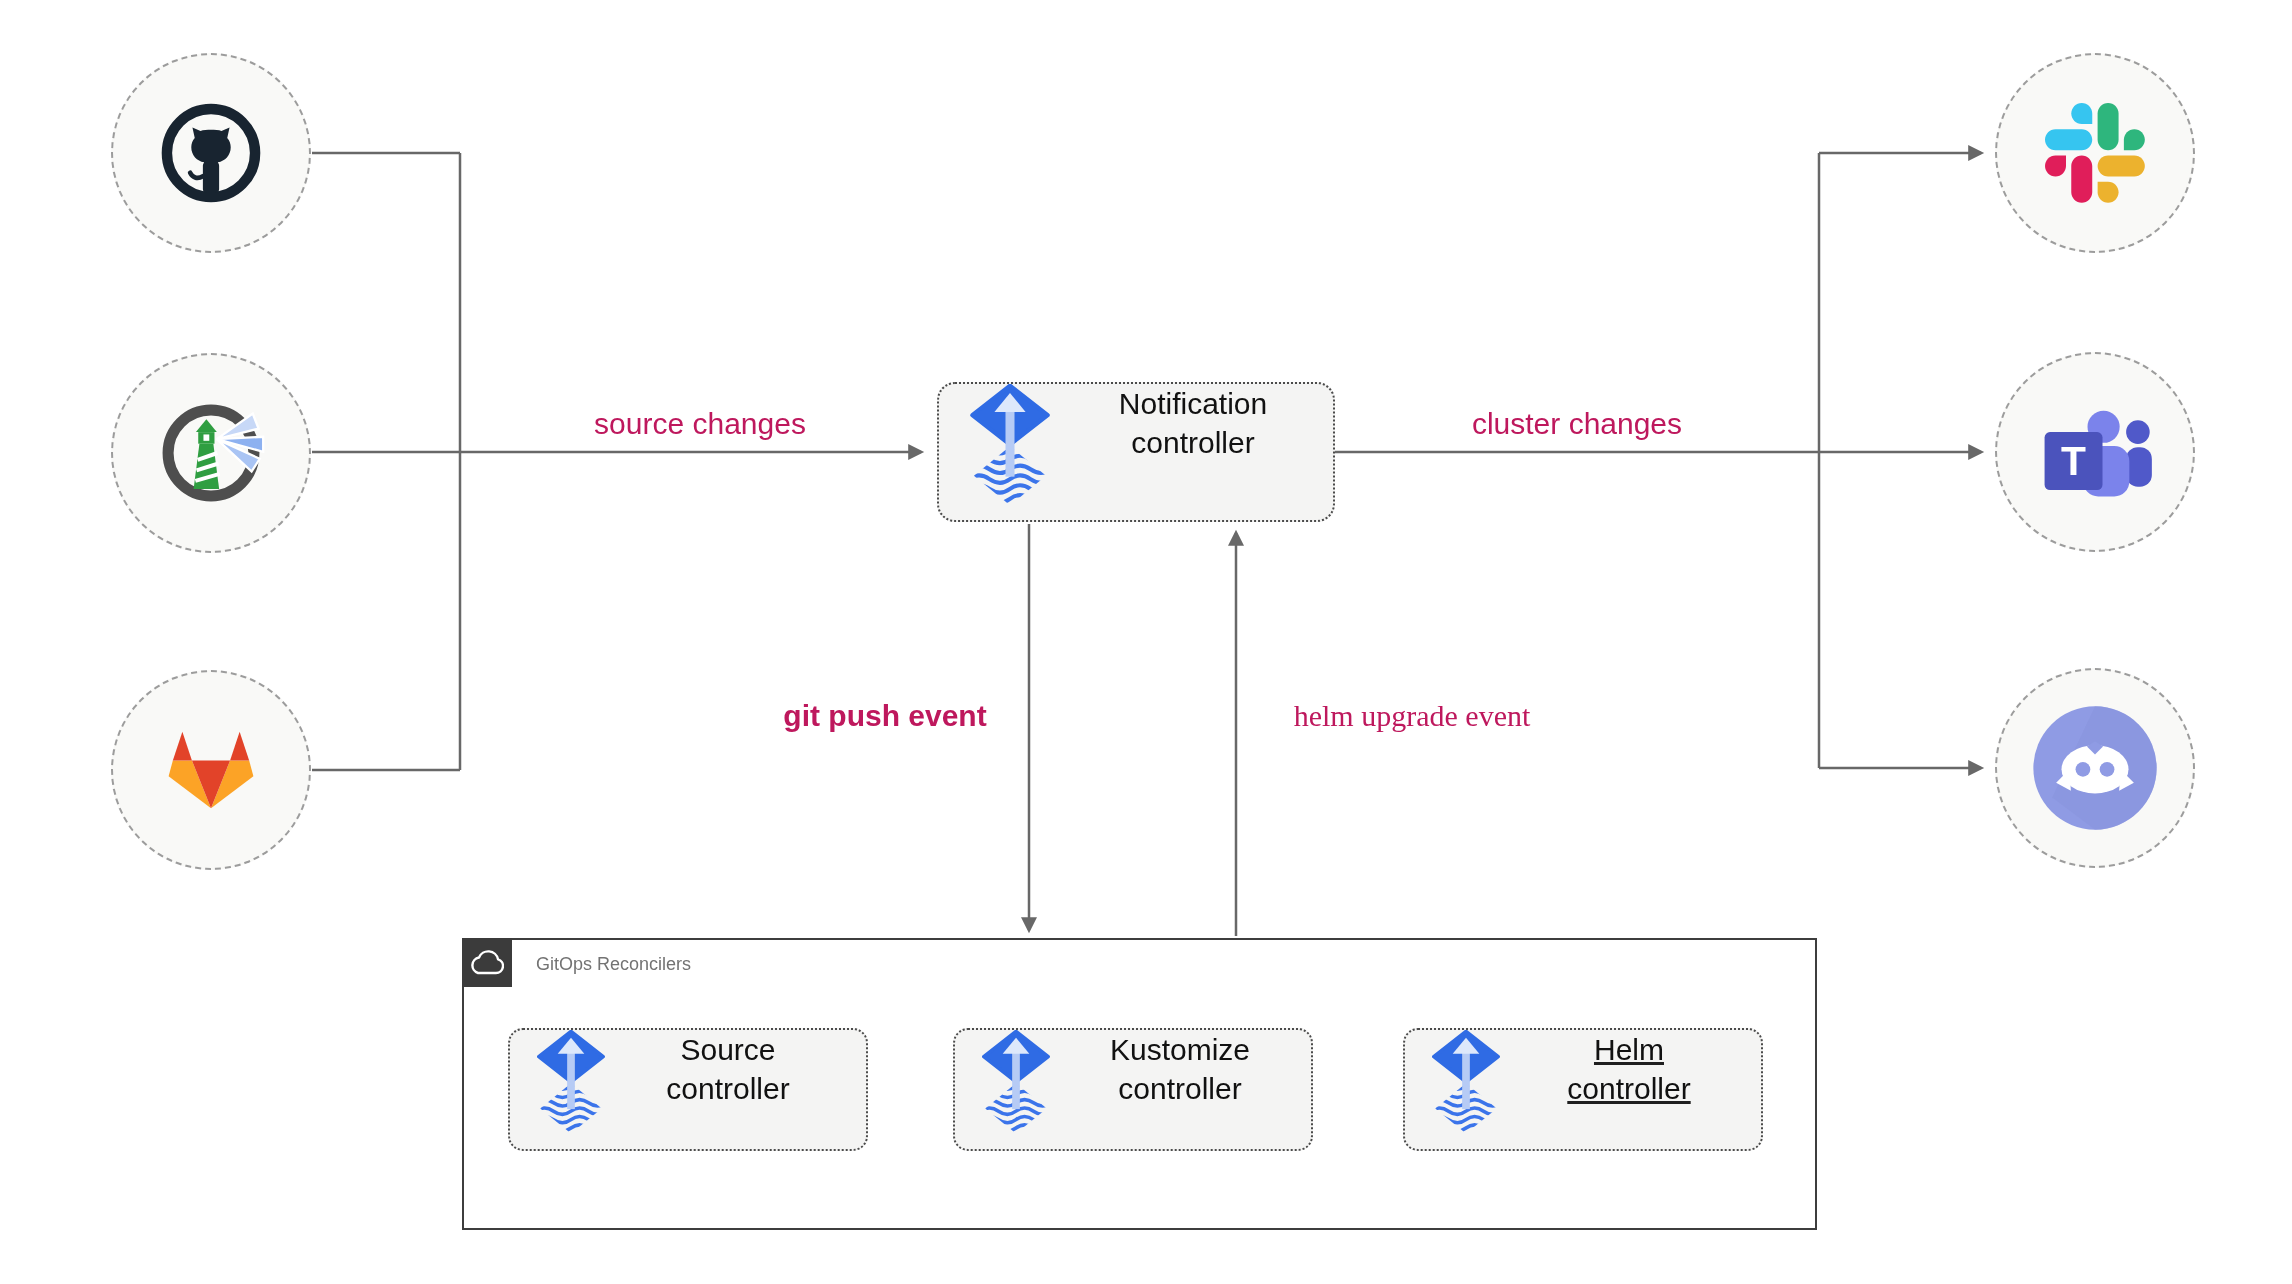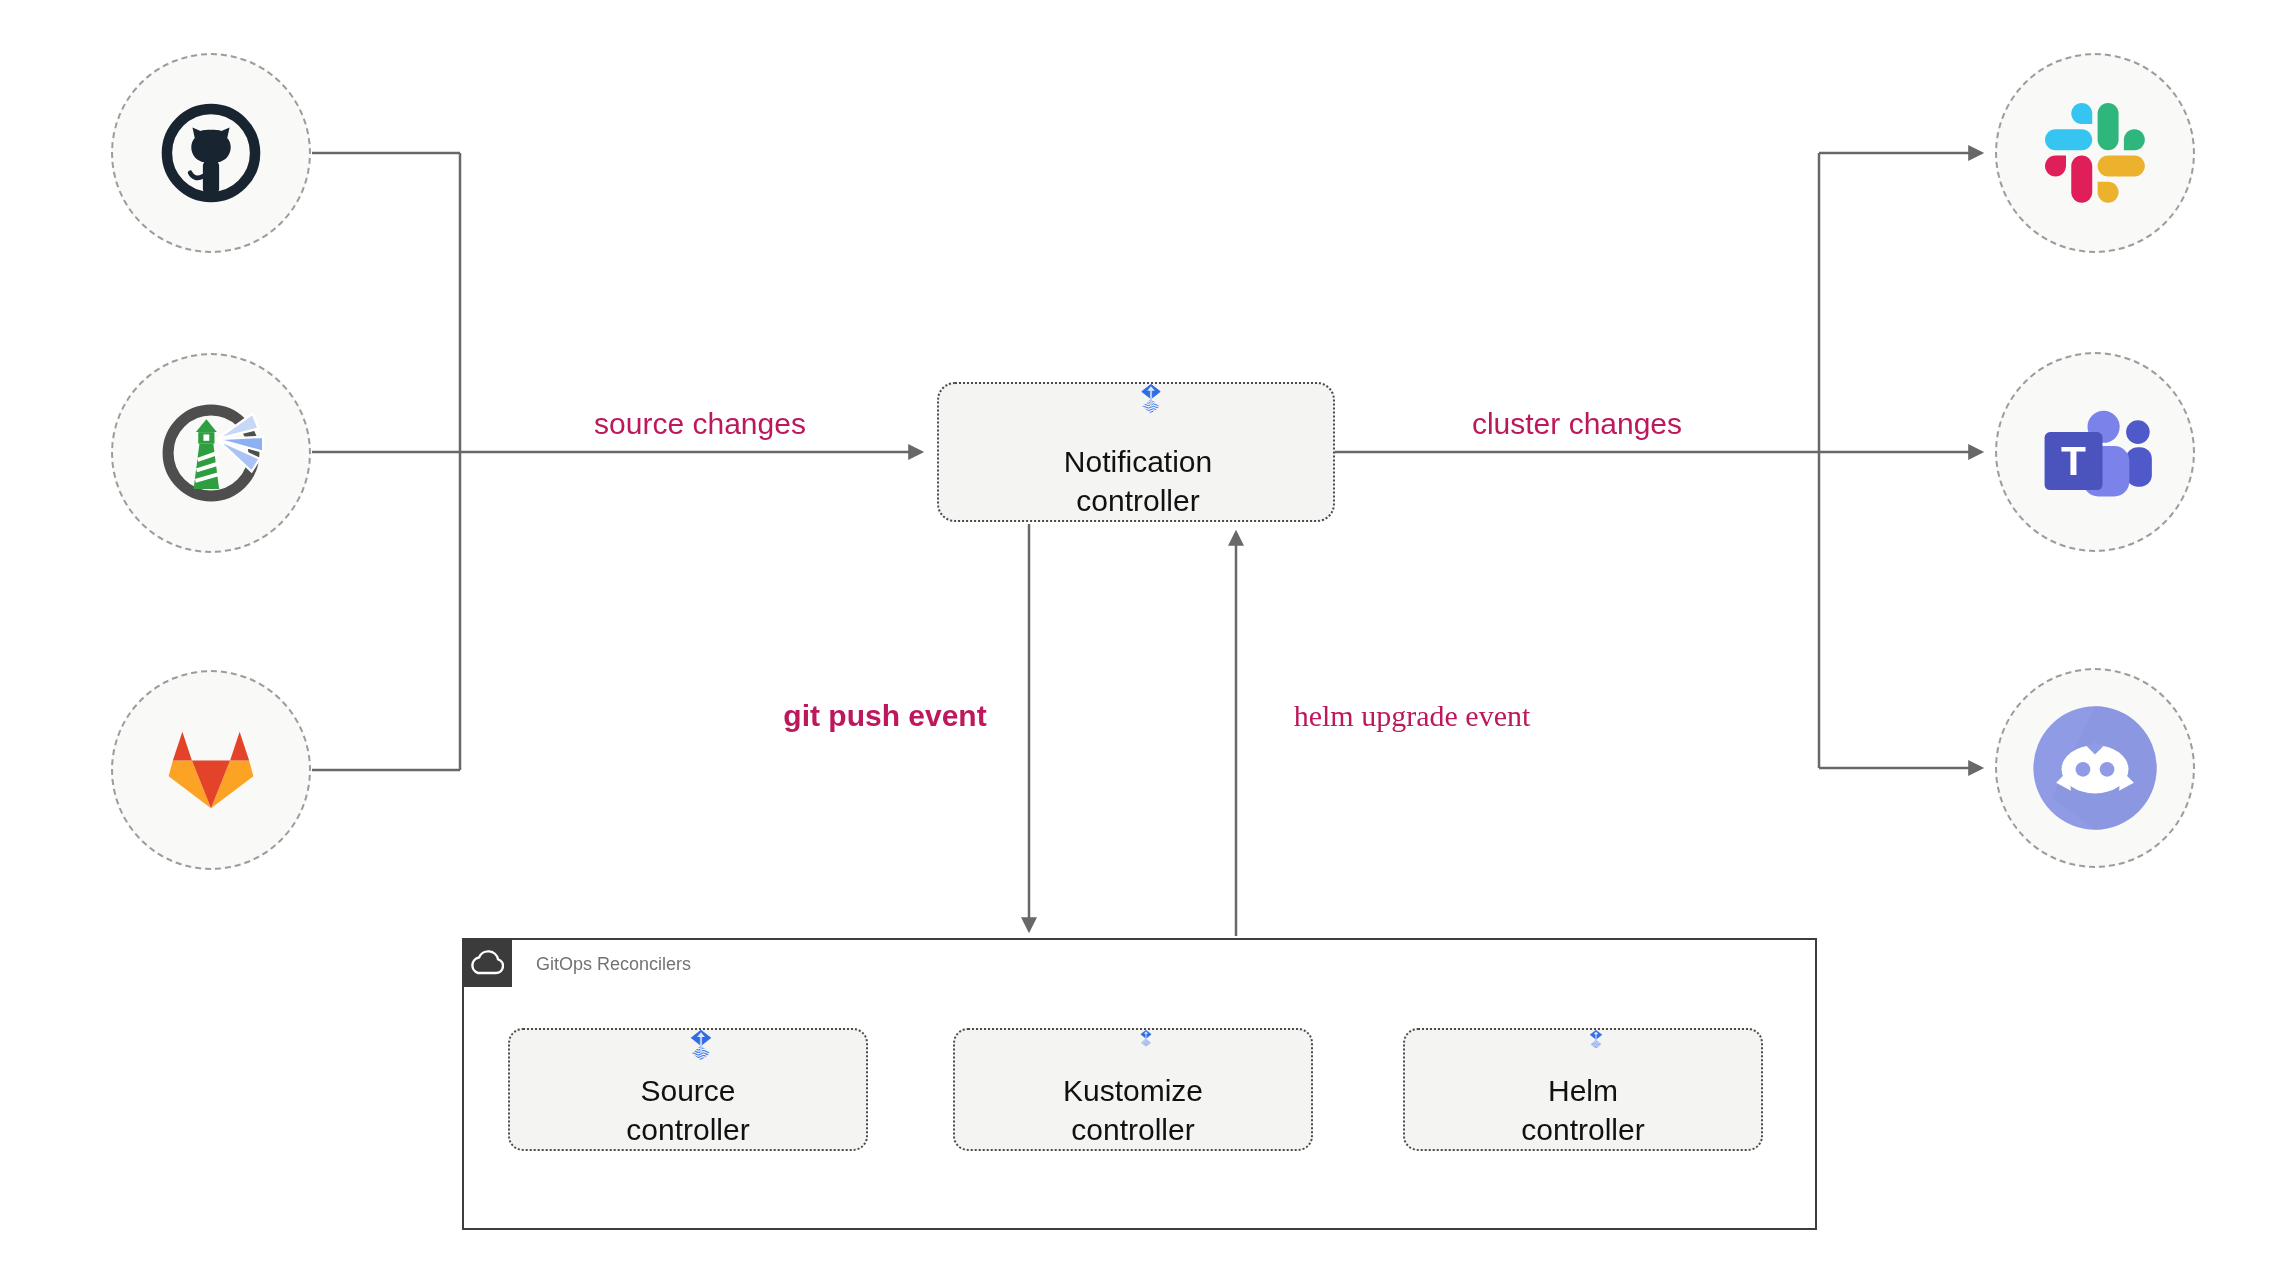--- a/index.html
+++ b/index.html
@@ -13,21 +13,21 @@
   .circle-node{
     position:absolute;width:200px;height:200px;border-radius:50%;
     border:2px dashed #9c9c9c;background:#f9f9f7;box-sizing:border-box;
     display:flex;align-items:center;justify-content:center;
   }
 
   
   .ctrl-box{
     position:absolute;box-sizing:border-box;background:#f4f4f3;
     border:2px dotted #4b4b4b;border-radius:18px;
-    display:flex;align-items:center;gap:28px;padding-left:30px;flex-direction:column;
+    display:flex;gap:28px;padding-left:30px;
   }
   .node-label{
     flex:1;text-align:center;font-size:30px;line-height:39px;color:#111;
     white-space:pre-line;padding-right:26px;
   }
 
   
   .edge-label{
     position:absolute;font-size:30px;color:#be185d;white-space:nowrap;
     transform:translate(-50%,-50%);
@@ -212,21 +212,21 @@
   </div>
 
   <div class="ctrl-box" style="left:953px;top:1028px;width:360px;height:123px;border-radius:15px;padding-left:26px;gap:24px;">
     <svg width="70" height="105" viewBox="0 0 100 150">
       <use href="#flux-logo"></use>
     </svg>
     <div class="node-label">Kustomize
 controller</div>
   </div>
 
-  <div class="ctrl-box" style="left:1403px;top:1028px;width:360px;height:123px;border-radius:15px;padding-left:26px;gap:22px;">
+  <div class="ctrl-box" style="left:1403px;top:1028px;width:360px;height:123px;border-radius:15px;padding-left:26px;gap:22px;text-decoration:underline;">
     <svg width="70" height="105" viewBox="0 0 100 150">
       <use href="#flux-logo"></use>
     </svg>
     <div class="node-label">Helm
 controller</div>
   </div>
 
 </div>
 
 </body></html>

